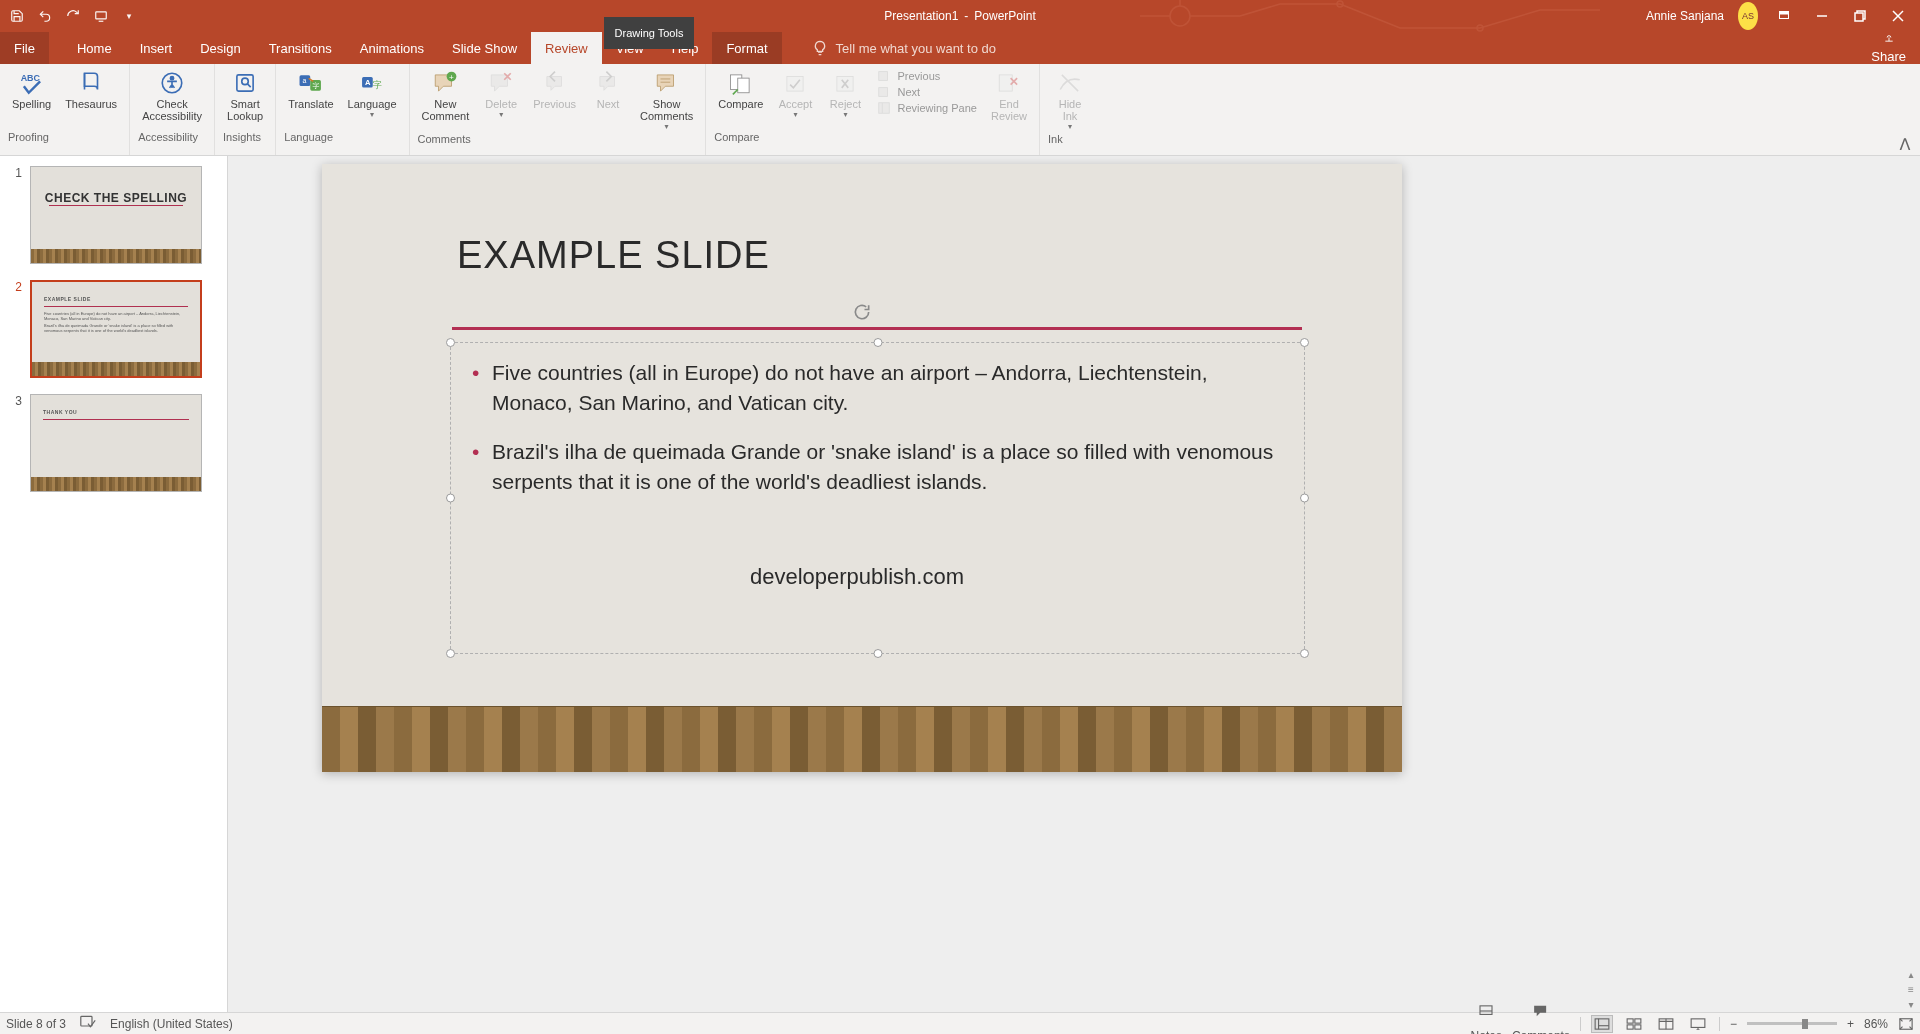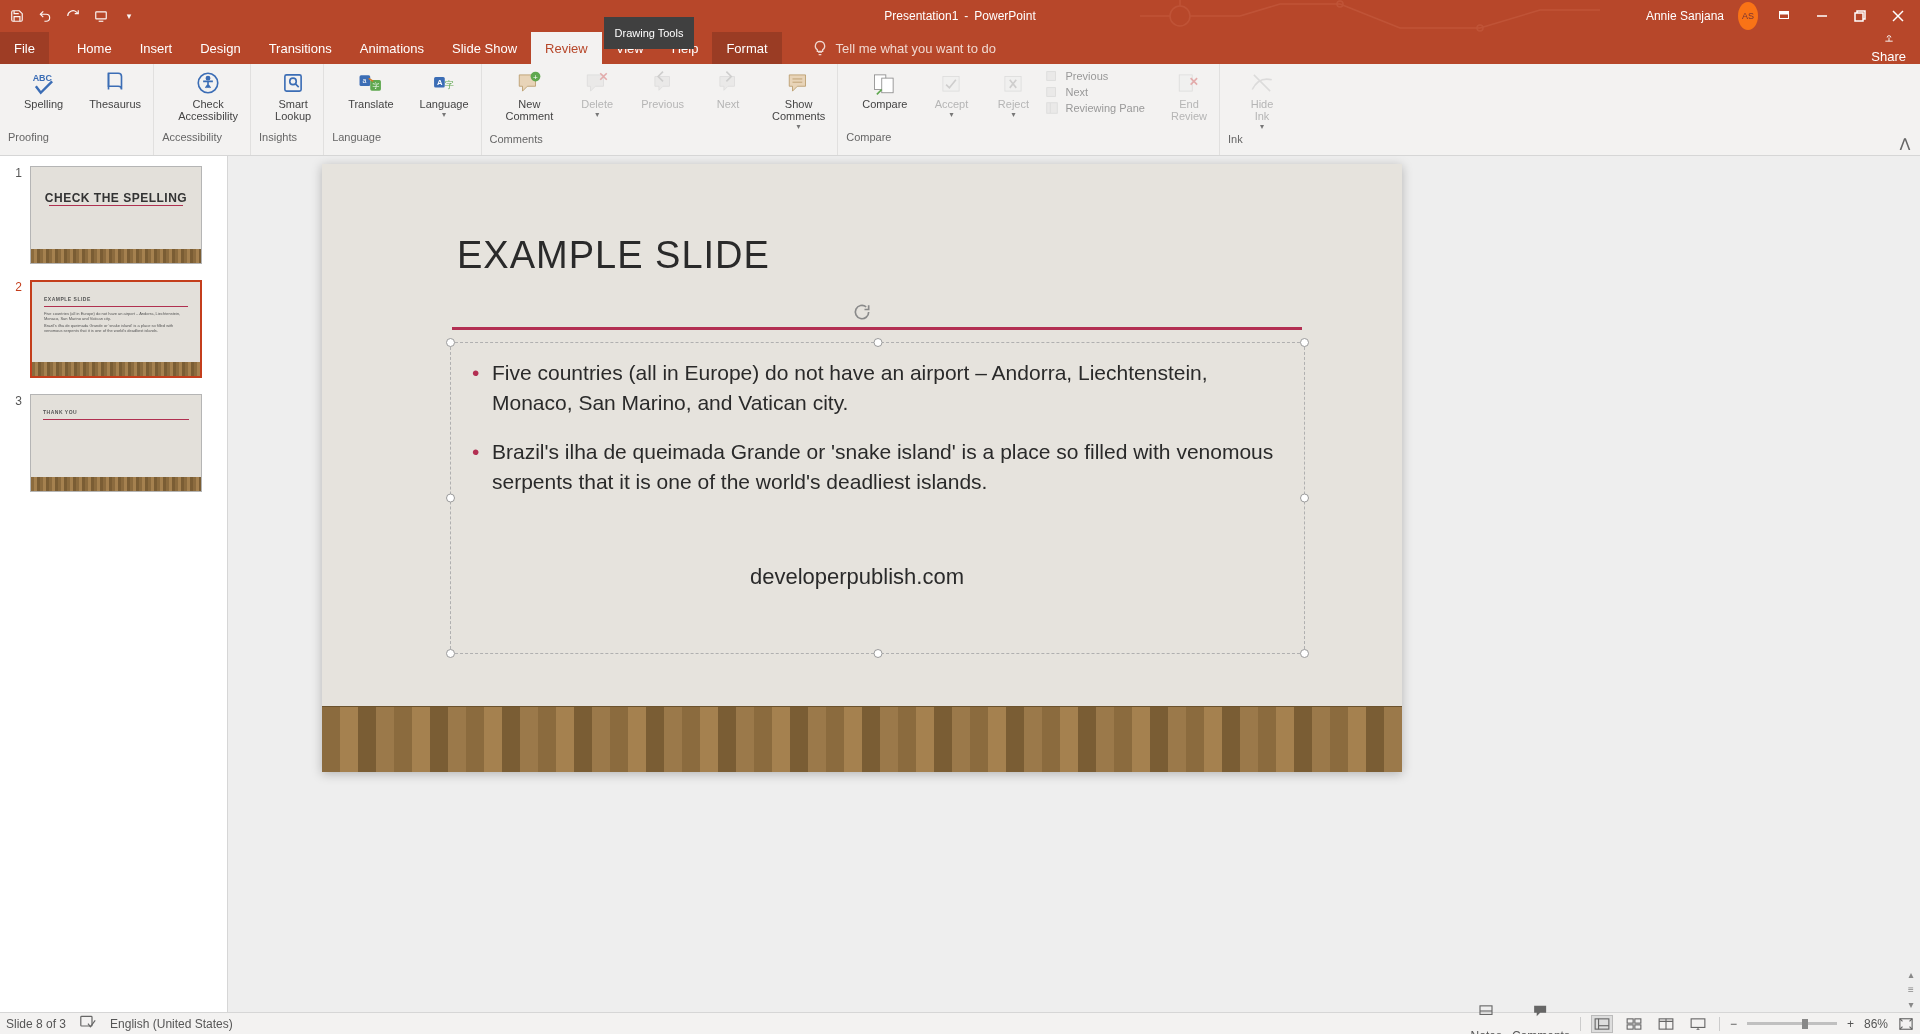--- a/index.html
+++ b/index.html
@@ -5,39 +5,39 @@
 * { margin: 0; padding: 0; box-sizing: border-box; font-family: "Segoe UI", Tahoma, sans-serif; }
 html, body { width: 100%; height: 100%; overflow: hidden; background: #fff; }
 
 
 .titlebar { height: 32px; background: #b7472a; display: flex; align-items: center; color: #fff; font-size: 12px; position: relative; }
 .titlebar .qat { display: flex; align-items: center; gap: 10px; padding-left: 8px; }
 .titlebar .qat .qat-btn { width: 18px; height: 18px; display: flex; align-items: center; justify-content: center; opacity: 0.95; cursor: pointer; }
 .titlebar .title-center { position: absolute; left: 50%; transform: translateX(-50%); display: flex; align-items: center; gap: 6px; }
 .titlebar .drawing-tools { position: absolute; left: 604px; top: 17px; width: 90px; height: 32px; background: #404040; display:flex; align-items:center; justify-content:center; font-size:11px; }
 .titlebar .right { margin-left: auto; display: flex; align-items: center; gap: 14px; padding-right: 10px; }
-.titlebar .avatar { width: 20px; height: 28px; border-radius: 50%; background: #f97316; color: #733; font-size: 9px; display:flex; align-items:center; justify-content:center; }
+.titlebar .avatar { width: 20px; height: 28px; border-radius: 50%; background: #fde047; color: #733; font-size: 9px; display:flex; align-items:center; justify-content:center; }
 .titlebar .winbtn { width: 24px; height: 24px; display:flex; align-items:center; justify-content:center; cursor:pointer; }
 .deco-circuit { position:absolute; right:320px; top:0; width:460px; height:32px; opacity:0.25; pointer-events:none; }
 
 
 .menubar { height: 32px; background: #b7472a; display: flex; align-items: stretch; color: #fff; font-size: 13px; }
 .menubar .tab { padding: 11px 14px; display:flex; align-items:center; cursor:pointer; }
 .menubar .tab.file { background: #9e3d25; }
 .menubar .tab.active { background: #f3f2f1; color: #b7472a; }
 .menubar .tab.format-tab { background: #9a3c24; }
 .menubar .tell-me { display:flex; align-items:center; gap:8px; padding-left: 30px; color: #f0d8d0; font-size: 13px; }
 .menubar .share { margin-left:auto; padding: 0 14px; display:flex; align-items:center; gap:6px; cursor:pointer;flex-direction:column; }
 
 
 .ribbon { height: 92px; background: #f3f2f1; border-bottom: 1px solid #d6d6d6; display:flex; position:relative; }
 .ribbon-group { border-right: 1px solid #e1e0df; padding: 4px 8px 0; display:flex; flex-direction:column; }
 .ribbon-group .controls { flex:1; display:flex; align-items:flex-start; gap: 6px; }
 .ribbon-group .group-label { text-align:left; font-size:11px; color:#666; padding-bottom:12px; }
-.rbtn { display:flex; flex-direction:column; align-items:center; justify-content:flex-start; font-size:11px; color:#444; padding: 2px 4px; cursor:pointer; min-width: 44px; margin-left: 12px; }
+.rbtn { display:flex; flex-direction:column; align-items:center; justify-content:flex-start; font-size:11px; color:#444; padding: 2px 4px; cursor:pointer; min-width: 44px; }
 .rbtn .icon { width: 26px; height: 26px; display:flex; align-items:center; justify-content:center; margin-bottom: 2px; }
 .rbtn.disabled { color: #b5b5b5; cursor:default; }
 .rbtn.disabled .icon svg { opacity: 0.4; }
 .rbtn .caret { font-size: 8px; color: #777; }
 .ribbon-stack { display:flex; flex-direction:column; gap:0px; font-size:11px; color:#999; }
 .ribbon-stack .row { display:flex; align-items:center; gap:6px; padding:1px 4px; cursor:default; }
 .ribbon-stack .row svg { width:14px; height:14px; opacity:0.4; }
 .collapse-ribbon { position:absolute; right:6px; bottom:4px; width:18px; height:14px; cursor:pointer; display:flex; align-items:center; justify-content:center; color:#666; }
 
 

